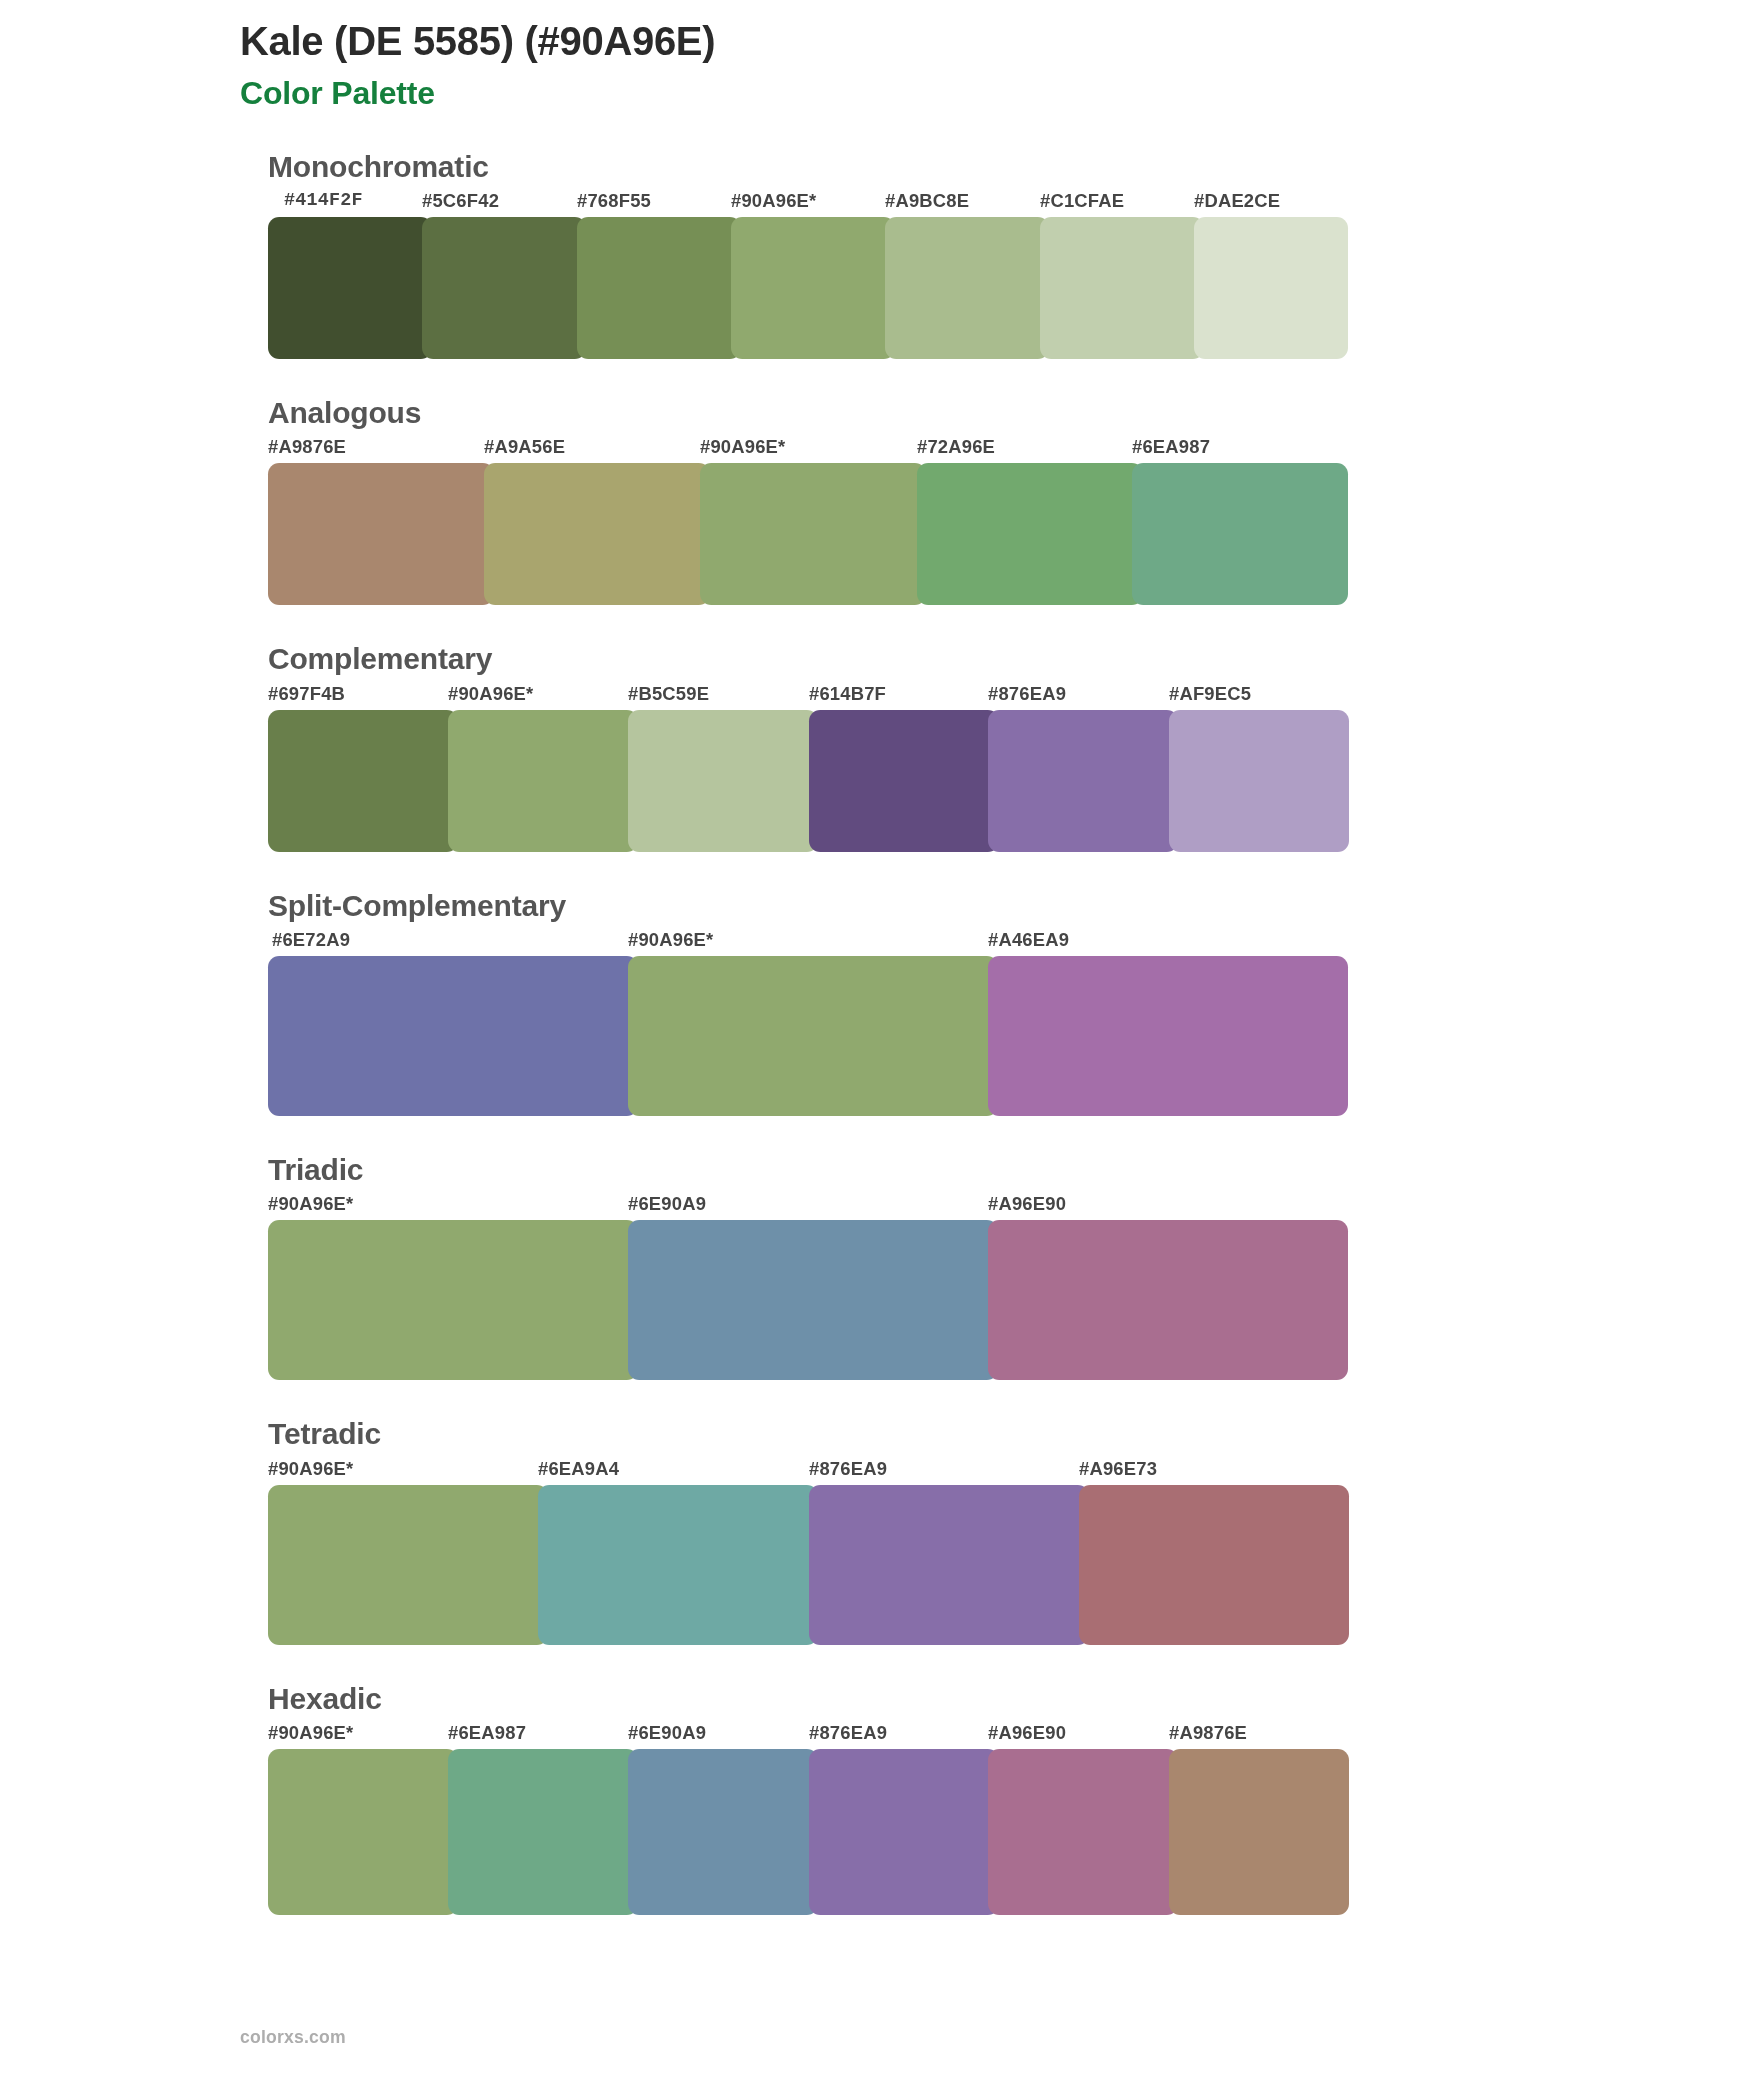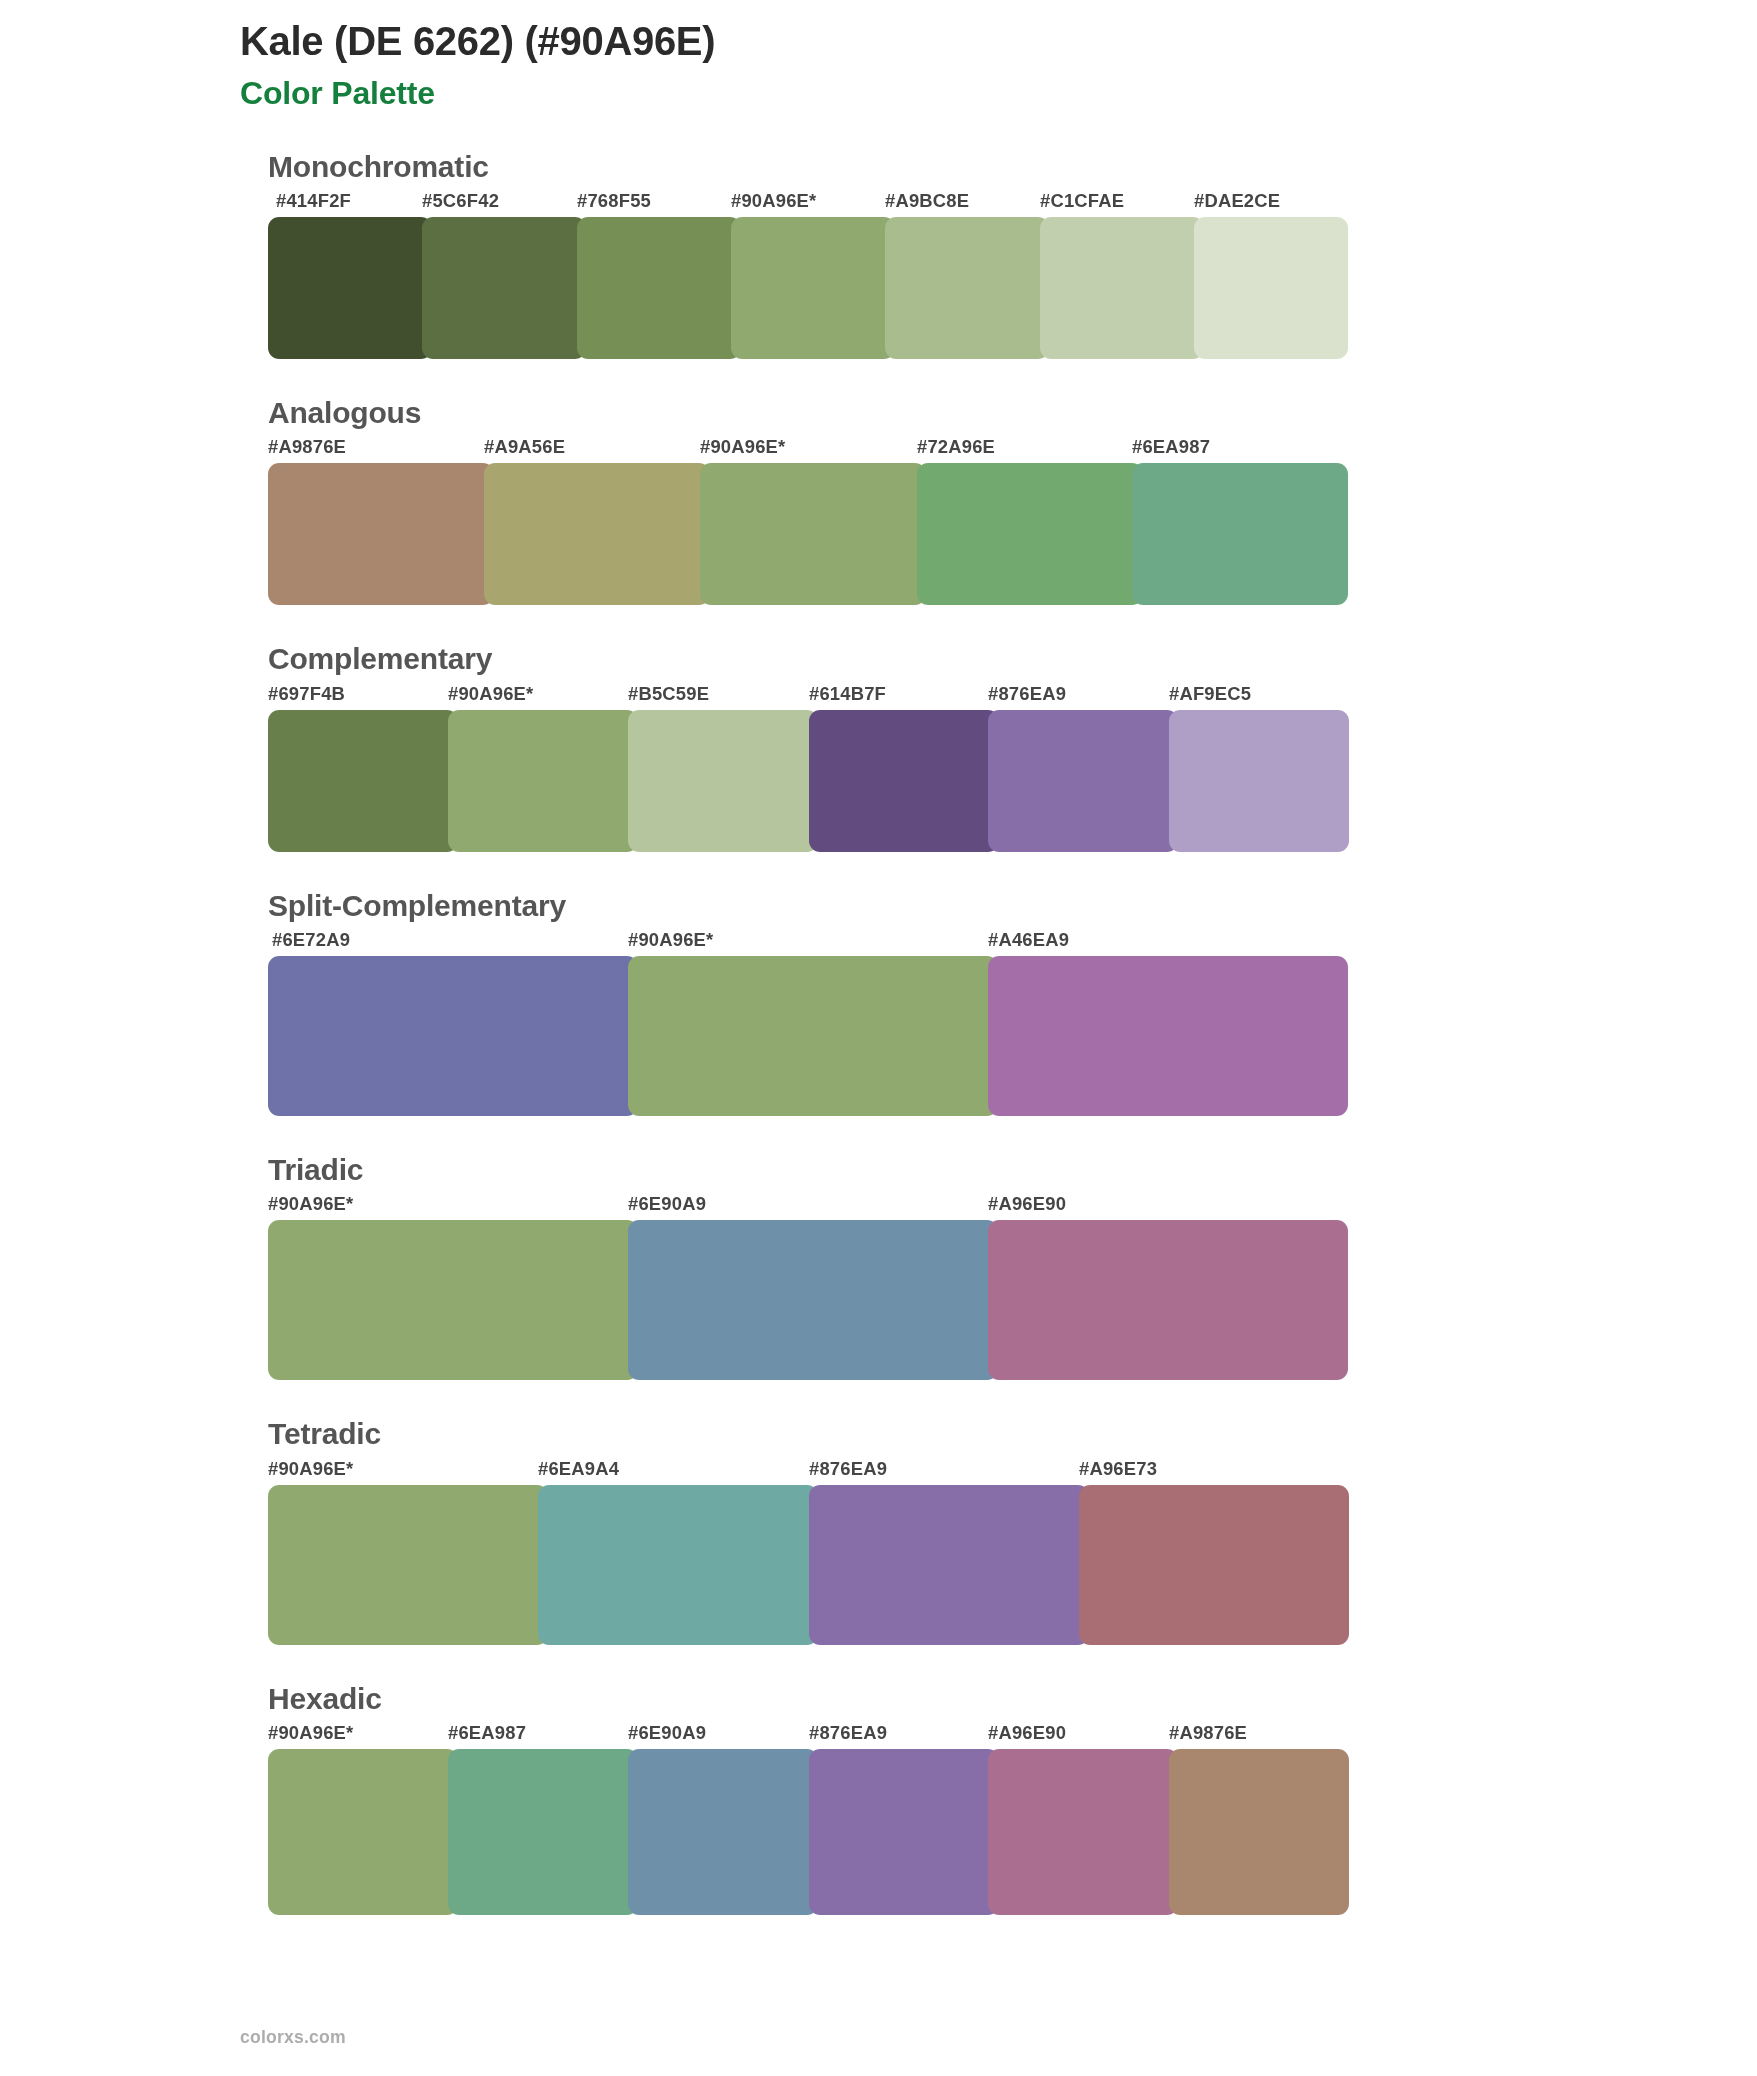--- a/index.html
+++ b/index.html
@@ -98,29 +98,29 @@
     color: #adadad;
     letter-spacing: 0.2px;
   }
 </style>
 </head>
 <body>
 
 <div class="page">
 
   <div class="header">
-    <h1 class="page-title">Kale (DE 6262) (#90A96E)</h1>
+    <h1 class="page-title">Kale (DE 5585) (#90A96E)</h1>
     <h2 class="page-subtitle">Color Palette</h2>
   </div>
 
   <div id="sections-host">
       <div class="section" data-h="178">
         <div class="section-title">Monochromatic</div>
         <div class="labels-row">
-          <span class="swatch-label" style="left: 8px;">#414F2F</span>
+          <span class="swatch-label" style="left: 16px; font-family: Liberation Mono, monospace;">#414F2F</span>
           <span class="swatch-label" style="left: 154px;">#5C6F42</span>
           <span class="swatch-label" style="left: 309px;">#768F55</span>
           <span class="swatch-label" style="left: 463px;">#90A96E*</span>
           <span class="swatch-label" style="left: 617px;">#A9BC8E</span>
           <span class="swatch-label" style="left: 772px;">#C1CFAE</span>
           <span class="swatch-label" style="left: 926px;">#DAE2CE</span>
         </div>
         <div class="swatch-row">
           <div class="swatch" title="#414F2F" style="left: 0px; width: 164px; background: rgb(65, 79, 47); z-index: 1;"></div>
           <div class="swatch" title="#5C6F42" style="left: 154px; width: 164px; background: rgb(92, 111, 66); z-index: 2;"></div>

